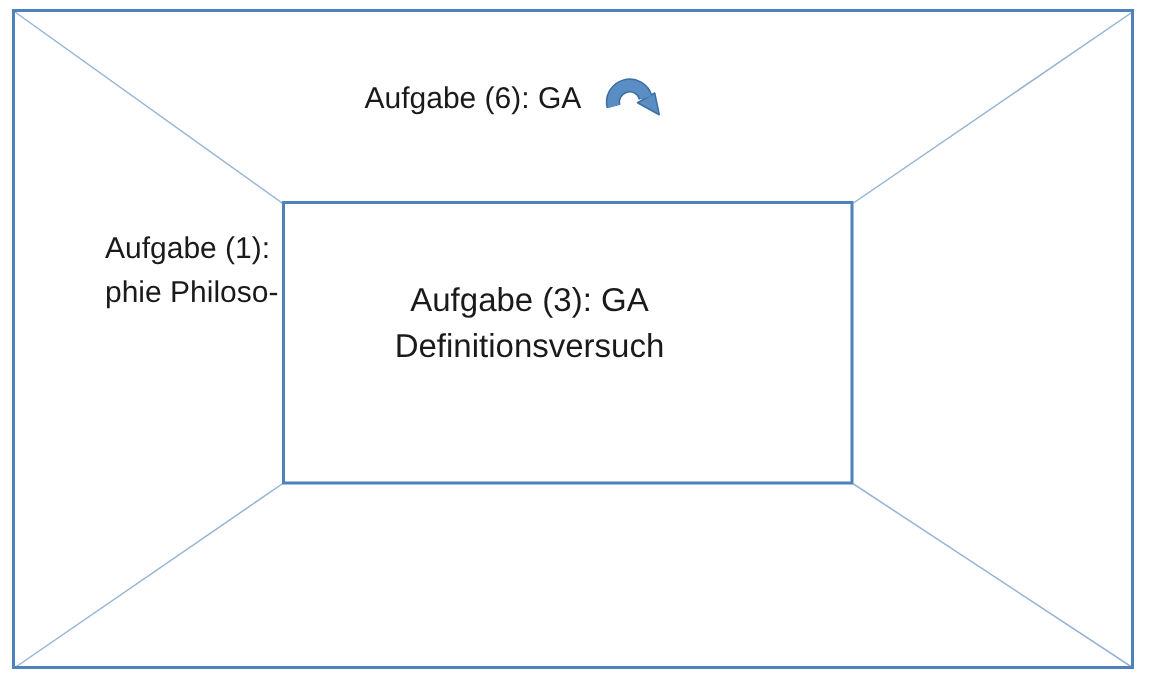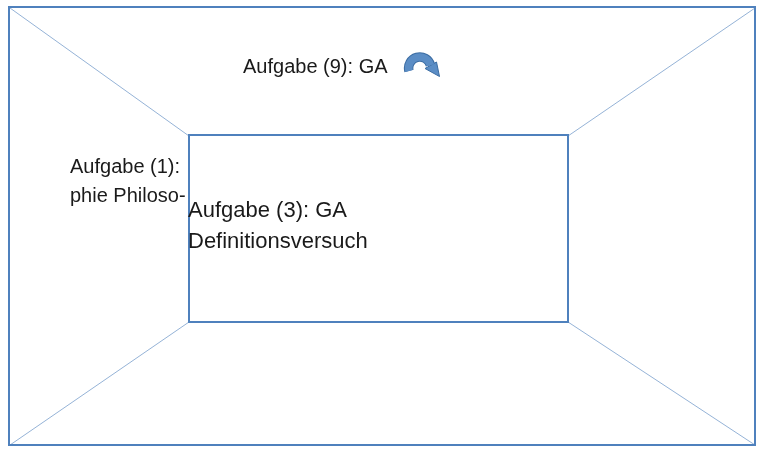--- a/index.html
+++ b/index.html
@@ -66,41 +66,40 @@
     font-size: 20px;
     line-height: 29px;
     margin-left: 32px;
   }
   .left-note .line { white-space: nowrap; }
 
   .center-text {
     position: absolute;
     left: 188px; top: 184px;
     width: 330px;
-    text-align: left;
+    text-align: center;
     font-size: 22px;
     line-height: 31px;
-    margin-top: 10px;
   }
 </style>
 </head>
 <body>
 
 <div class="stage">
 
   <svg class="overlay" viewBox="0 0 770 454">
     <line class="diag" x1="10" y1="8" x2="189" y2="136"></line>
     <line class="diag" x1="755" y1="8" x2="568" y2="136"></line>
     <line class="diag" x1="189" y1="322" x2="10" y2="445"></line>
     <line class="diag" x1="568" y1="322" x2="755" y2="445"></line>
   </svg>
 
   <div class="outer-rect"></div>
 
-  <div class="top-label">Aufgabe (9): GA</div>
+  <div class="top-label">Aufgabe (6): GA</div>
 
   <div class="arrow-wrap">
     <svg width="38" height="29" viewBox="0 0 38 29">
       <path class="arrow-outline" d="M6,20 A11,11 0 0 1 27.5,14.2"></path>
       <polygon class="arrow-head" points="22,17.5 33.5,11 36.5,25.5"></polygon>
       <path class="arrow-body" d="M6,20 A11,11 0 0 1 27.5,14.2"></path>
     </svg>
   </div>
 
   <div class="left-note">

